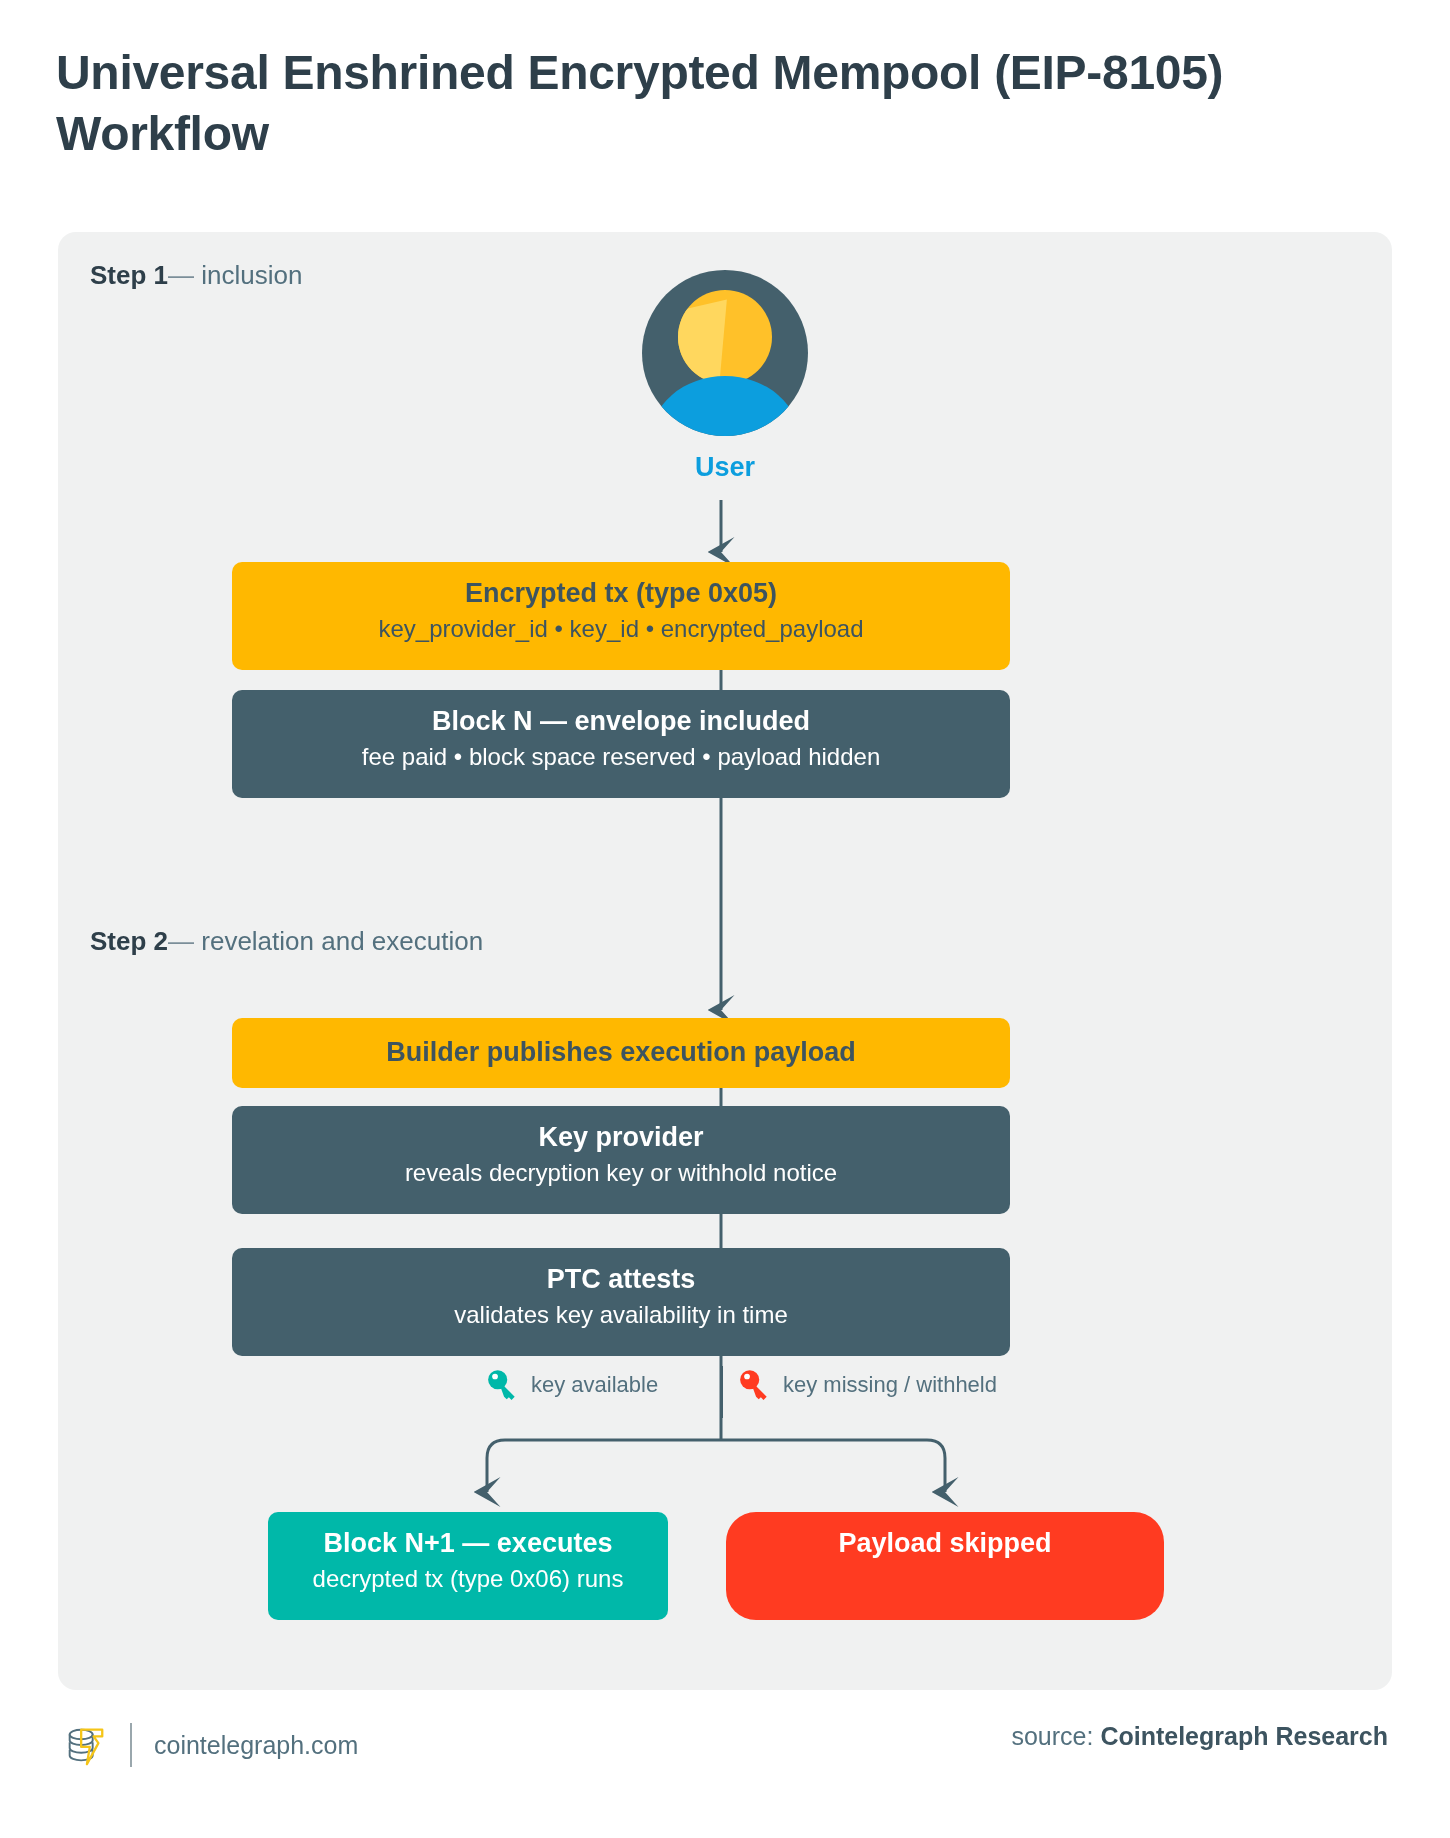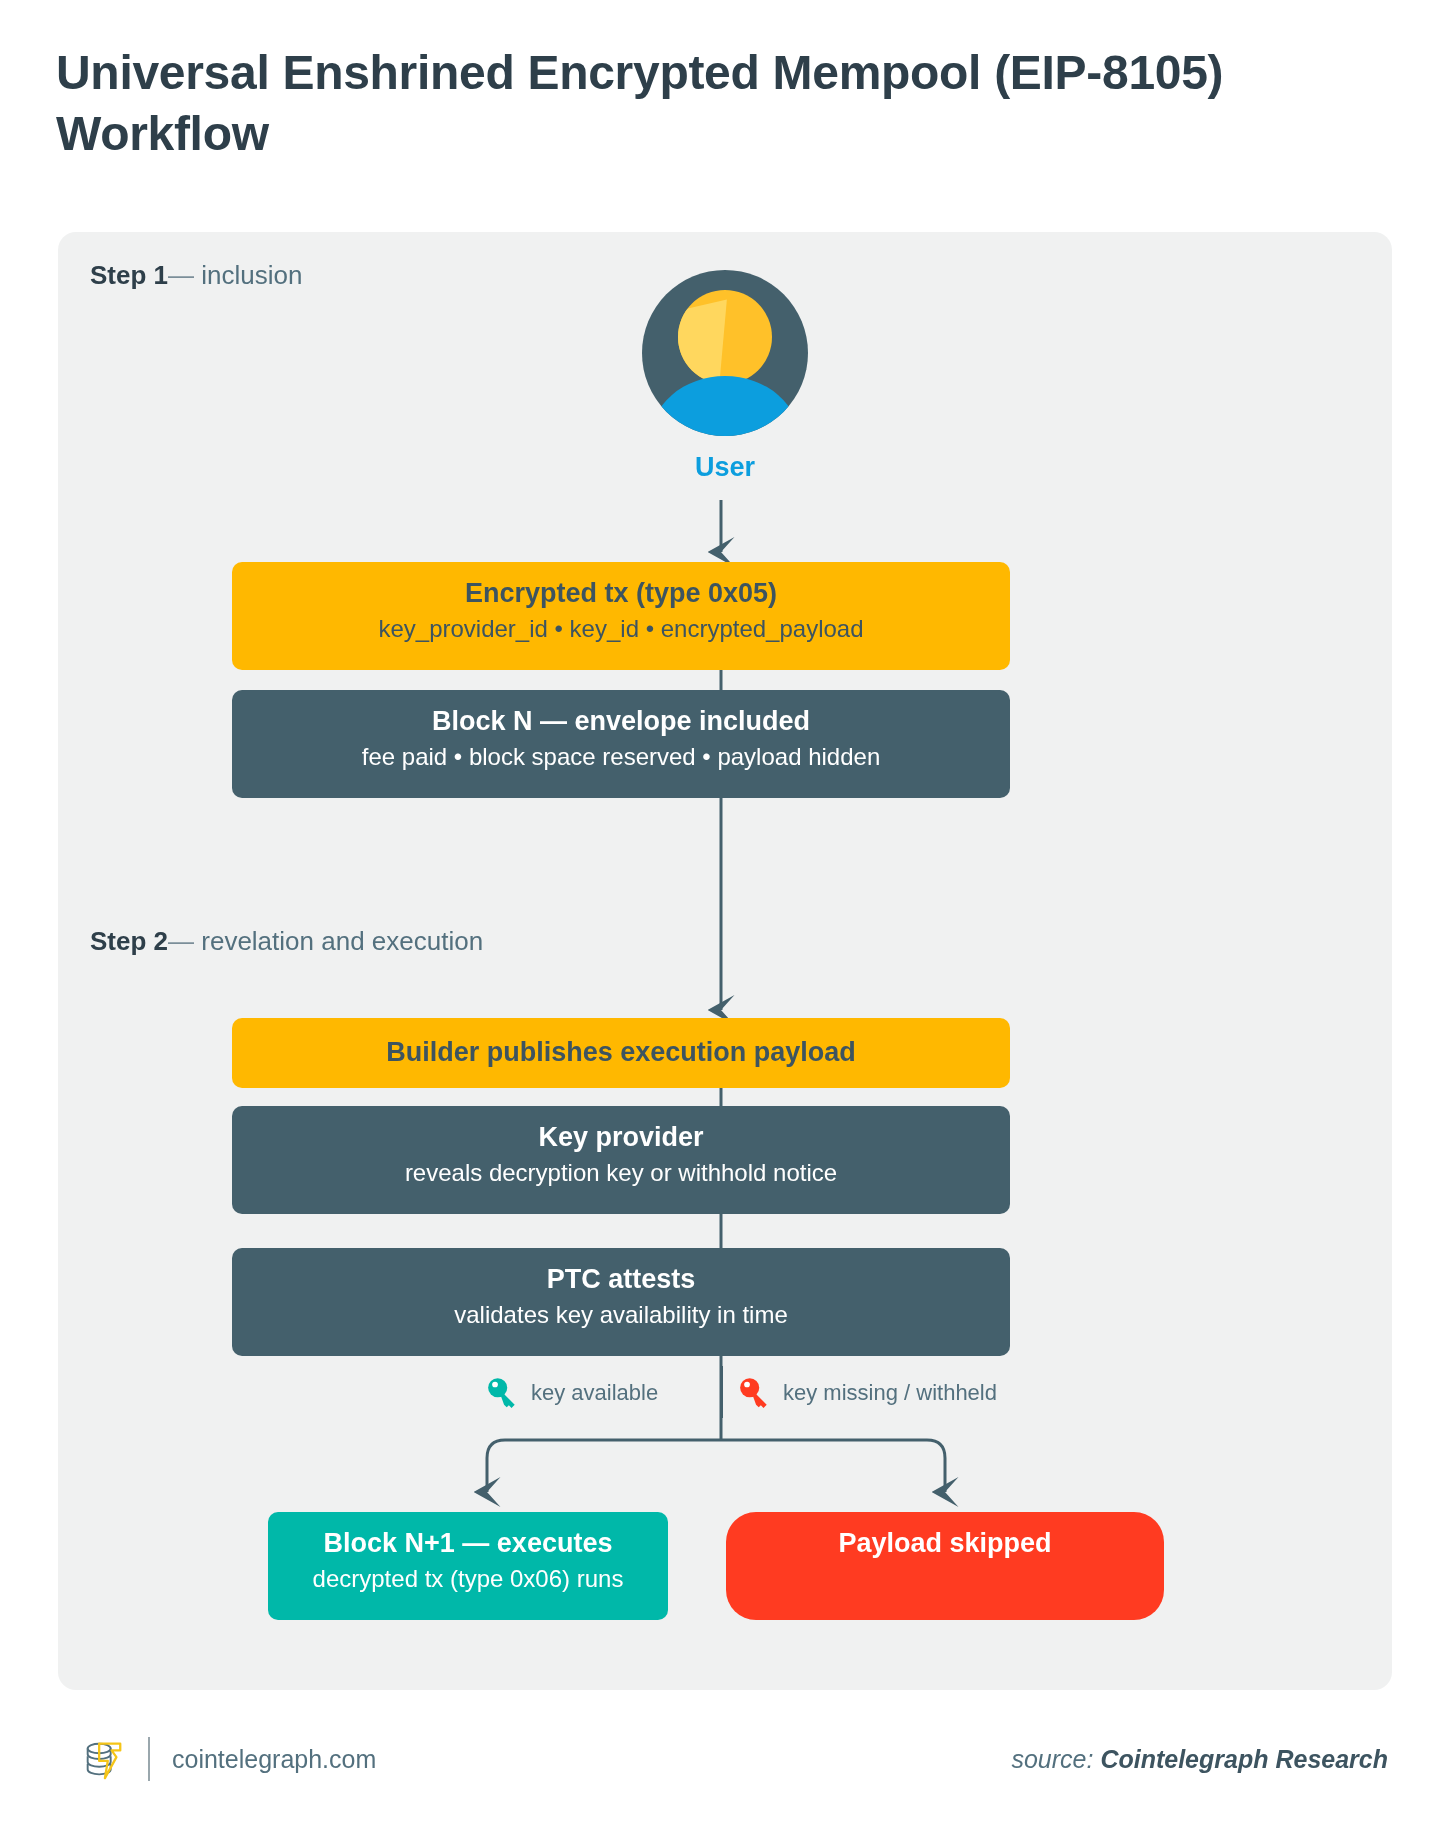--- a/index.html
+++ b/index.html
@@ -161,21 +161,21 @@
   
   .branch-labels {
     position: absolute;
     top: 1368px;
     left: 268px;
     width: 896px;
     height: 52px;
   }
   .branch-label {
     position: absolute;
-    top: 8px;
+    top: 0;
     display: flex;
     align-items: center;
     gap: 11px;
     font-size: 22px;
     color: #53707e;
     white-space: nowrap;
   }
   #branch-label-available { left: 218px; }
   #branch-label-missing   { left: 470px; }
   .key-icon { width: 34px; height: 34px; flex: 0 0 auto; }
@@ -184,46 +184,45 @@
     left: 452px;
     top: -2px;
     width: 3px;
     height: 52px;
     background: #44606c;
   }
 
   
   .footer {
     position: absolute;
-    left: 80px;
+    left: 62px;
     right: 62px;
     top: 1722px;
     height: 74px;
     display: flex;
-    align-items: center;
+    align-items: flex-start;
     justify-content: space-between;
   }
   .footer-left {
     display: flex;
     align-items: center;
     gap: 22px;
   }
   .footer-logo { width: 46px; height: 46px; }
   .footer-sep {
     width: 2px;
     height: 44px;
     background: #9aa7ad;
   }
   .footer-site {
     font-size: 25px;
     color: #53707e;
   }
   .footer-right {
     font-size: 25px;
-    font-style: italic;
     color: #53707e;
   }
   .footer-right b {
     font-weight: bold;
     color: #3d5460;
   }
 </style>
 </head>
 <body>
 

